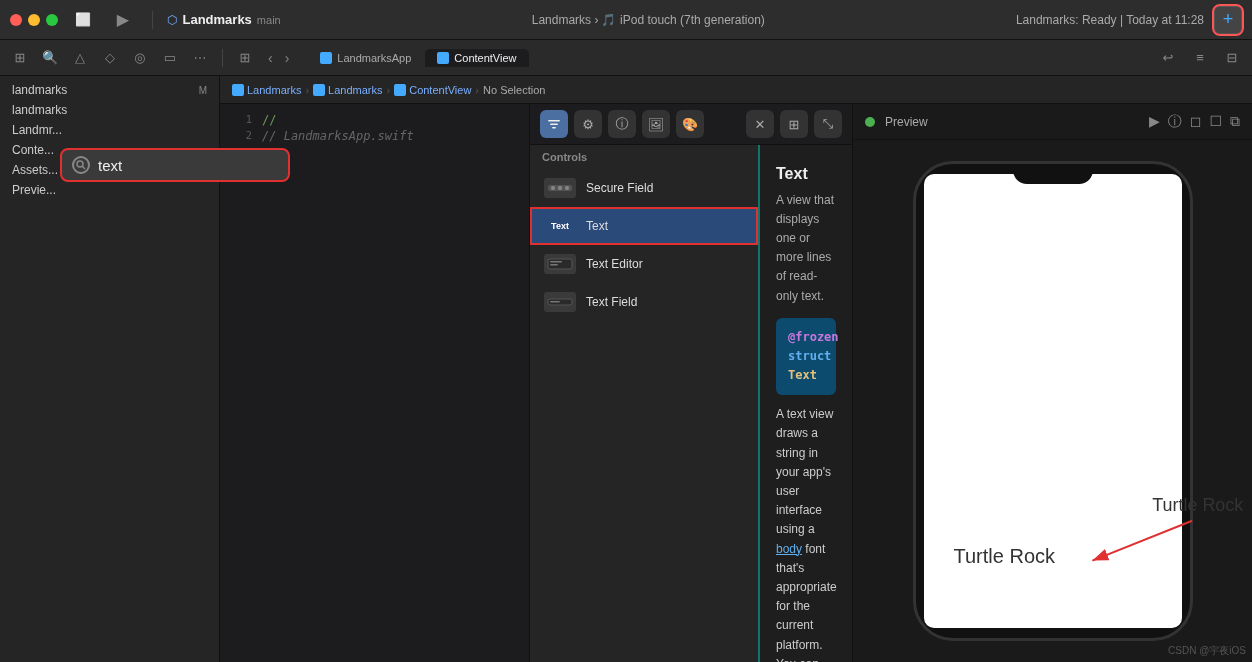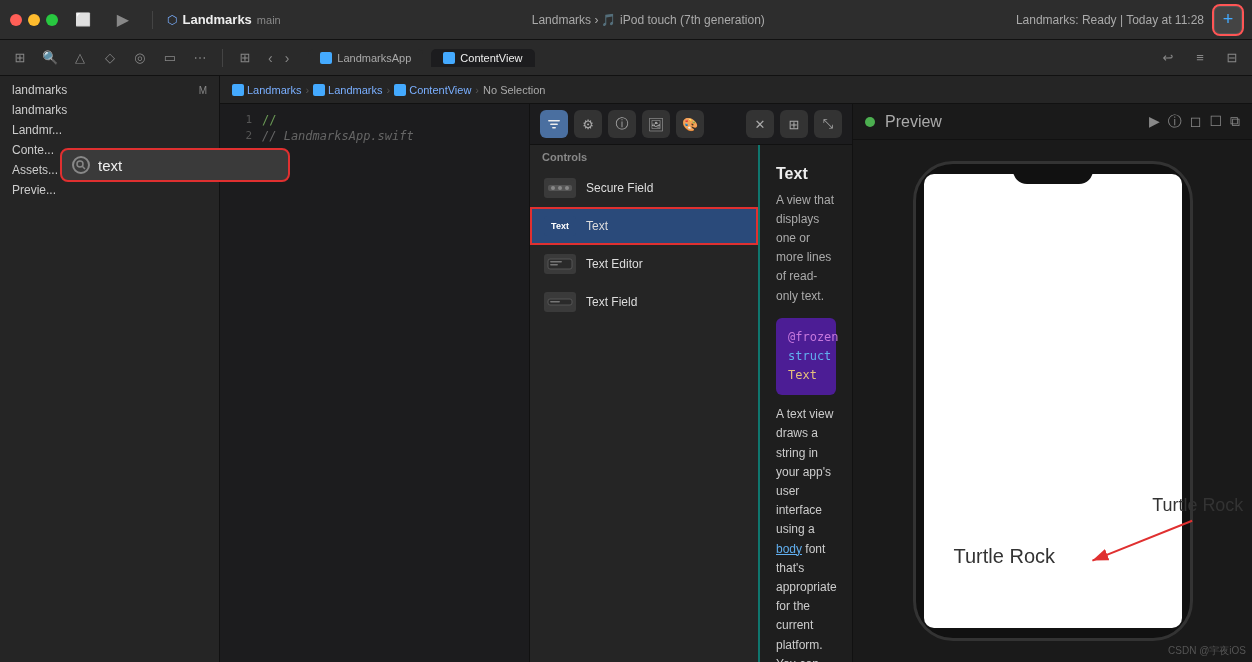--- a/index.html
+++ b/index.html
@@ -13,21 +13,21 @@
     .tl-min { background: #febc2e; }
     .tl-max { background: #28c840; }
     .title-center { flex: 1; display: flex; align-items: flex-start; justify-content: center; gap: 6px; font-size: 12px; color: #aaa; }
     .title-right { display: flex; align-items: center; gap: 10px; font-size: 12px; color: #aaa; }
     .add-btn { width: 28px; height: 28px; background: #444; border: 1px solid #555; border-radius: 6px; display: flex; align-items: center; justify-content: center; color: #4af; cursor: pointer; font-size: 18px; font-weight: 300; outline: 2px solid #f55; }
 
     
     .toolbar { display: flex; align-items: center; background: #2a2a2a; height: 36px; border-bottom: 1px solid #111; padding: 0 8px; gap: 6px; }
     .toolbar-icon { width: 24px; height: 24px; display: flex; align-items: center; justify-content: center; color: #888; cursor: pointer; font-size: 13px; }
     .toolbar-sep { width: 1px; height: 18px; background: #444; margin: 0 4px; }
-    .tab-bar { display: flex; gap: 8px; margin-left: 8px; }
+    .tab-bar { display: flex; gap: 2px; margin-left: 8px; }
     .tab { padding: 3px 12px; background: #2a2a2a; border-radius: 5px 5px 0 0; font-size: 11px; color: #aaa; cursor: pointer; display: flex; align-items: center; gap: 5px; }
     .tab.active { background: #1c1c1e; color: #eee; }
     .tab-icon { width: 12px; height: 12px; background: #4af; border-radius: 2px; display: inline-block; }
     .nav-btns { display: flex; gap: 2px; }
     .nav-btn { background: none; border: none; color: #888; font-size: 14px; cursor: pointer; padding: 2px 5px; }
 
     
     .main-layout { display: flex; height: calc(662px - 76px); }
 
     
@@ -71,32 +71,32 @@
     .lib-item.selected { background: #2a4a7a; border-color: transparent; }
     .lib-item-icon { width: 32px; height: 20px; background: #444; border-radius: 3px; display: flex; align-items: center; justify-content: center; font-size: 9px; color: #ccc; flex-shrink: 0; }
     .lib-item-label { font-size: 12px; color: #ddd; }
     .lib-item-icon.secure { background: #3a3a3a; }
     .lib-item-highlighted { border: 2px solid #e03030 !important; }
 
     
     .doc-panel { flex: 1; overflow-y: auto; padding: 16px; background: #1e1e1e; font-size: 12px; line-height: 1.6; }
     .doc-title { font-size: 16px; font-weight: 600; color: #eee; margin-bottom: 4px; }
     .doc-subtitle { font-size: 12px; color: #aaa; margin-bottom: 12px; }
-    .doc-code-block { background: #4c1d95; border-radius: 6px; padding: 10px 12px; margin: 10px 0; font-family: 'SF Mono', 'Menlo', monospace; font-size: 12px; }
+    .doc-code-block { background: #0c4a6e; border-radius: 6px; padding: 10px 12px; margin: 10px 0; font-family: 'SF Mono', 'Menlo', monospace; font-size: 12px; font-weight: bold; }
     .kw-frozen { color: #c678dd; }
     .kw-struct { color: #61afef; }
     .kw-type { color: #e5c07b; }
     .kw-link { color: #61afef; text-decoration: underline; cursor: pointer; }
     .doc-text { color: #ccc; font-size: 12px; line-height: 1.6; margin-bottom: 10px; }
 
     
     .preview-panel { width: 400px; background: #1a1a1a; border-left: 1px solid #111; display: flex; flex-direction: column; }
     .preview-toolbar { display: flex; align-items: center; padding: 6px 12px; border-bottom: 1px solid #111; gap: 10px; height: 36px; }
     .preview-dot { width: 10px; height: 10px; background: #4caf50; border-radius: 50%; }
-    .preview-label { font-size: 16px; color: #aaa; }
+    .preview-label { font-size: 12px; color: #aaa; }
     .preview-icons { display: flex; gap: 8px; margin-left: auto; }
     .preview-icon { color: #888; font-size: 14px; cursor: pointer; }
     .preview-content { flex: 1; display: flex; align-items: center; justify-content: center; position: relative; }
     .phone-frame { width: 280px; height: 480px; background: #111; border-radius: 40px; border: 3px solid #333; position: relative; overflow: hidden; display: flex; flex-direction: column; }
     .phone-screen { flex: 1; background: #fff; margin: 10px 8px; border-radius: 10px; position: relative; display: flex; align-items: flex-end; justify-content: flex-start; }
     .phone-notch { width: 80px; height: 20px; background: #111; border-radius: 0 0 14px 14px; position: absolute; top: 0; left: 50%; transform: translateX(-50%); z-index: 10; }
     .turtle-rock-label { font-size: 20px; font-weight: 500; color: #333; padding: 20px; position: absolute; bottom: 40px; left: 10px; }
     
     
     .preview-overlay { position: absolute; top: 0; left: 0; width: 100%; height: 100%; pointer-events: none; }

